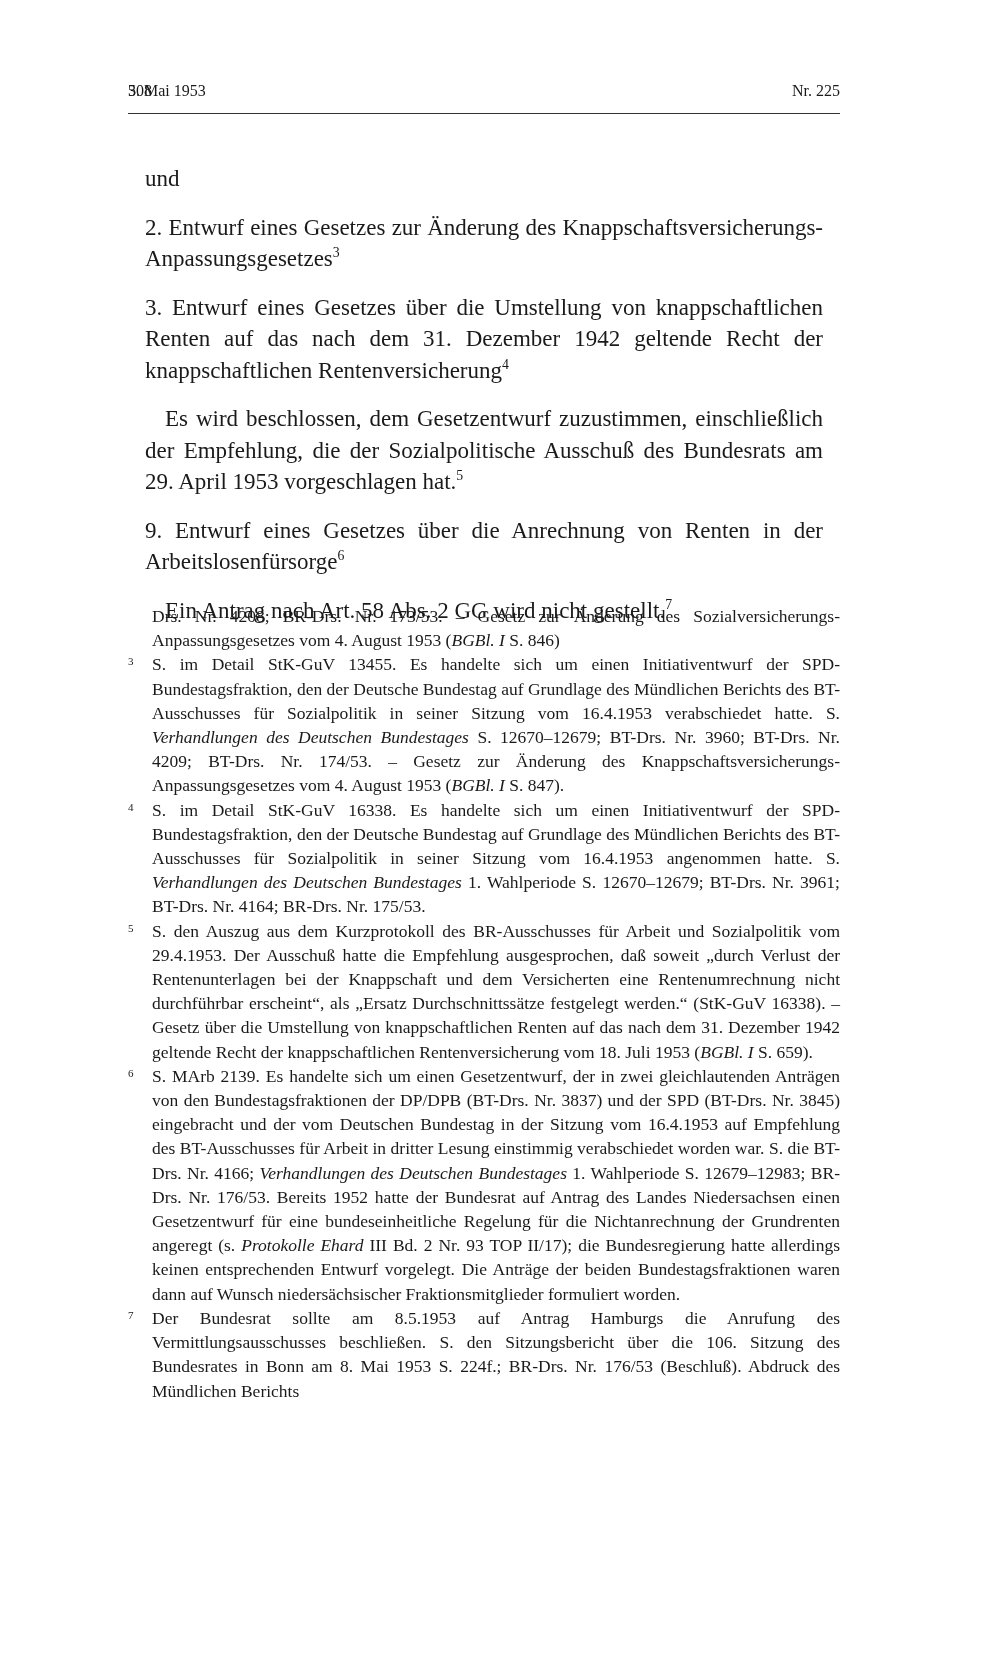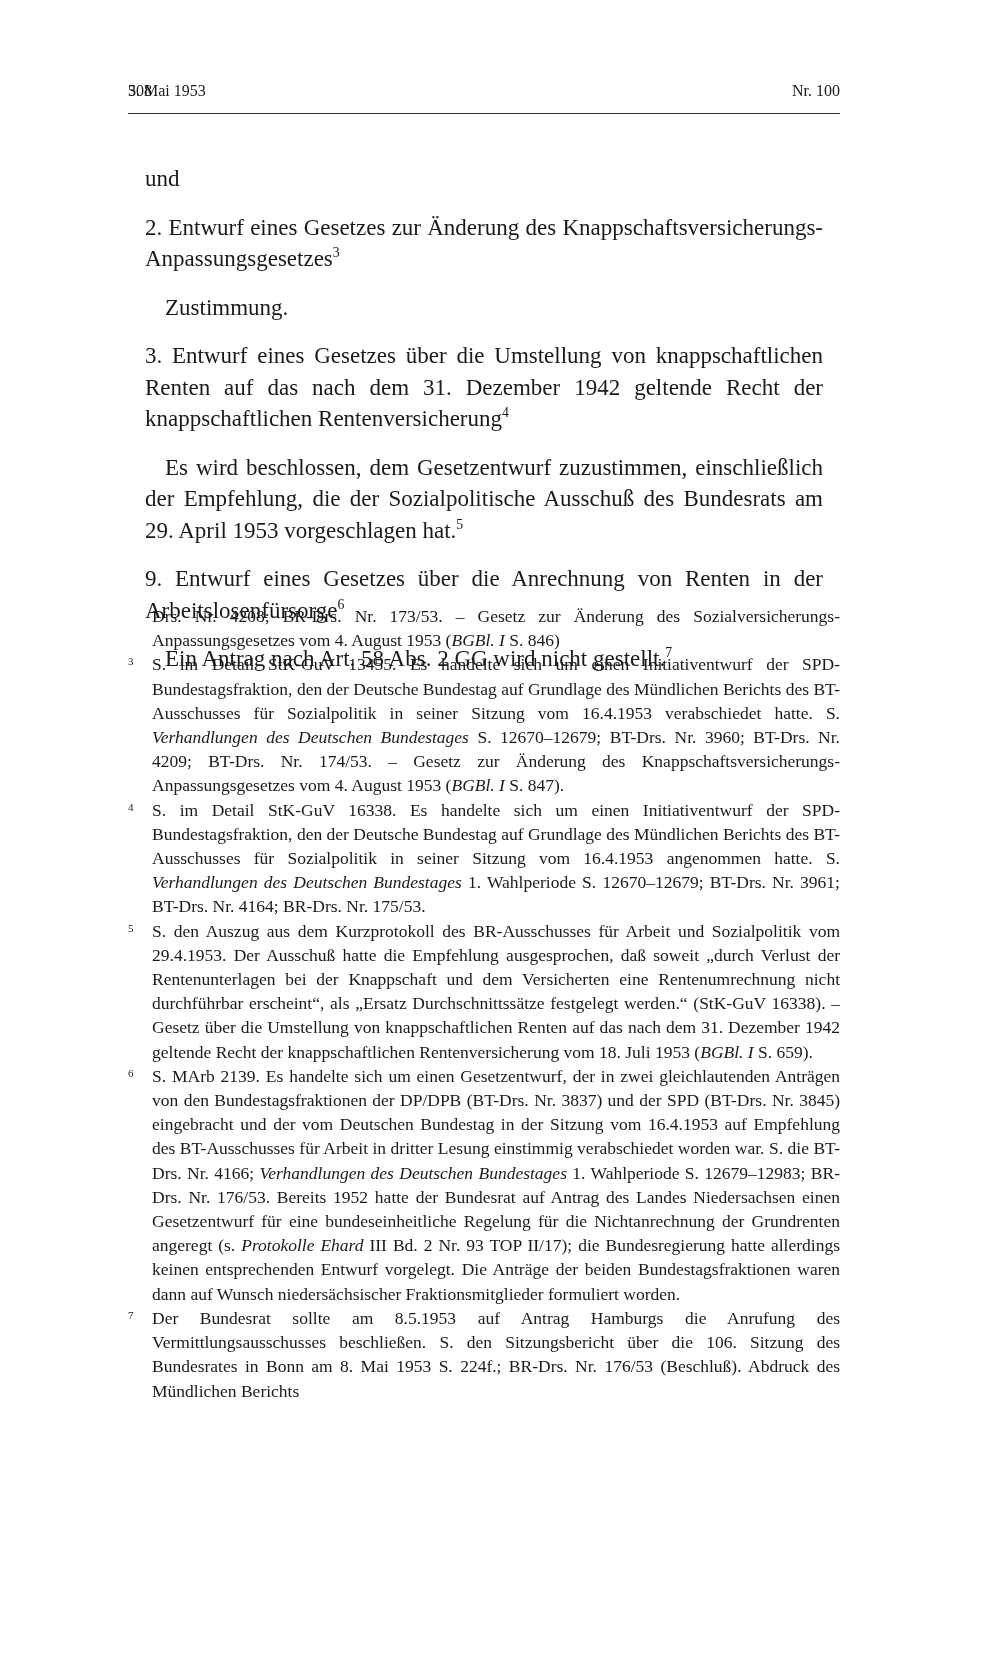--- a/index.html
+++ b/index.html
@@ -21,28 +21,27 @@
     i { font-style: italic; }
   </style>
 </head>
 <body>
 
 <div class="page">
 
   <div class="header">
     <span class="num">308</span>
     <span class="date">5. Mai 1953</span>
-    <span class="nr">Nr. 100</span>
+    <span class="nr">Nr. 225</span>
     <div class="rule"></div>
   </div>
 
   <div class="body">
     <p>und</p>
     <p><span>2. Entwurf eines Gesetzes zur Änderung des Knappschaftsversicherungs-Anpassungsgesetzes</span><sup>3</sup></p>
-    <p class="indent">Zustimmung.</p>
     <p><span>3. Entwurf eines Gesetzes über die Umstellung von knappschaftlichen Renten auf das nach dem 31. Dezember 1942 geltende Recht der knappschaftlichen Rentenversicherung</span><sup>4</sup></p>
     <p class="indent"><span>Es wird beschlossen, dem Gesetzentwurf zuzustimmen, einschließlich der Empfehlung, die der Sozialpolitische Ausschuß des Bundesrats am 29. April 1953 vorgeschlagen hat.</span><sup>5</sup></p>
     <p><span>9. Entwurf eines Gesetzes über die Anrechnung von Renten in der Arbeitslosenfürsorge</span><sup>6</sup></p>
     <p class="indent"><span>Ein Antrag nach Art. 58 Abs. 2 GG wird nicht gestellt.</span><sup>7</sup></p>
   </div>
 
   <div class="fn-area">
     <p class="fn cont"><span>Drs. Nr. 4208; BR-Drs. Nr. 173/53. – Gesetz zur Änderung des Sozialversicherungs-Anpassungsgesetzes vom 4. August 1953 (</span><i>BGBl. I</i><span> S. 846)</span></p>
 
     <p class="fn"><span class="mark">3</span><span>S. im Detail StK-GuV 13455. Es handelte sich um einen Initiativentwurf der SPD-Bundestagsfraktion, den der Deutsche Bundestag auf Grundlage des Mündlichen Berichts des BT-Ausschusses für Sozialpolitik in seiner Sitzung vom 16.4.1953 verabschiedet hatte. S. </span><i>Verhandlungen des Deutschen Bundestages</i><span> S. 12670–12679; BT-Drs. Nr. 3960; BT-Drs. Nr. 4209; BT-Drs. Nr. 174/53. – Gesetz zur Änderung des Knappschaftsversicherungs-Anpassungsgesetzes vom 4. August 1953 (</span><i>BGBl. I</i><span> S. 847).</span></p>

